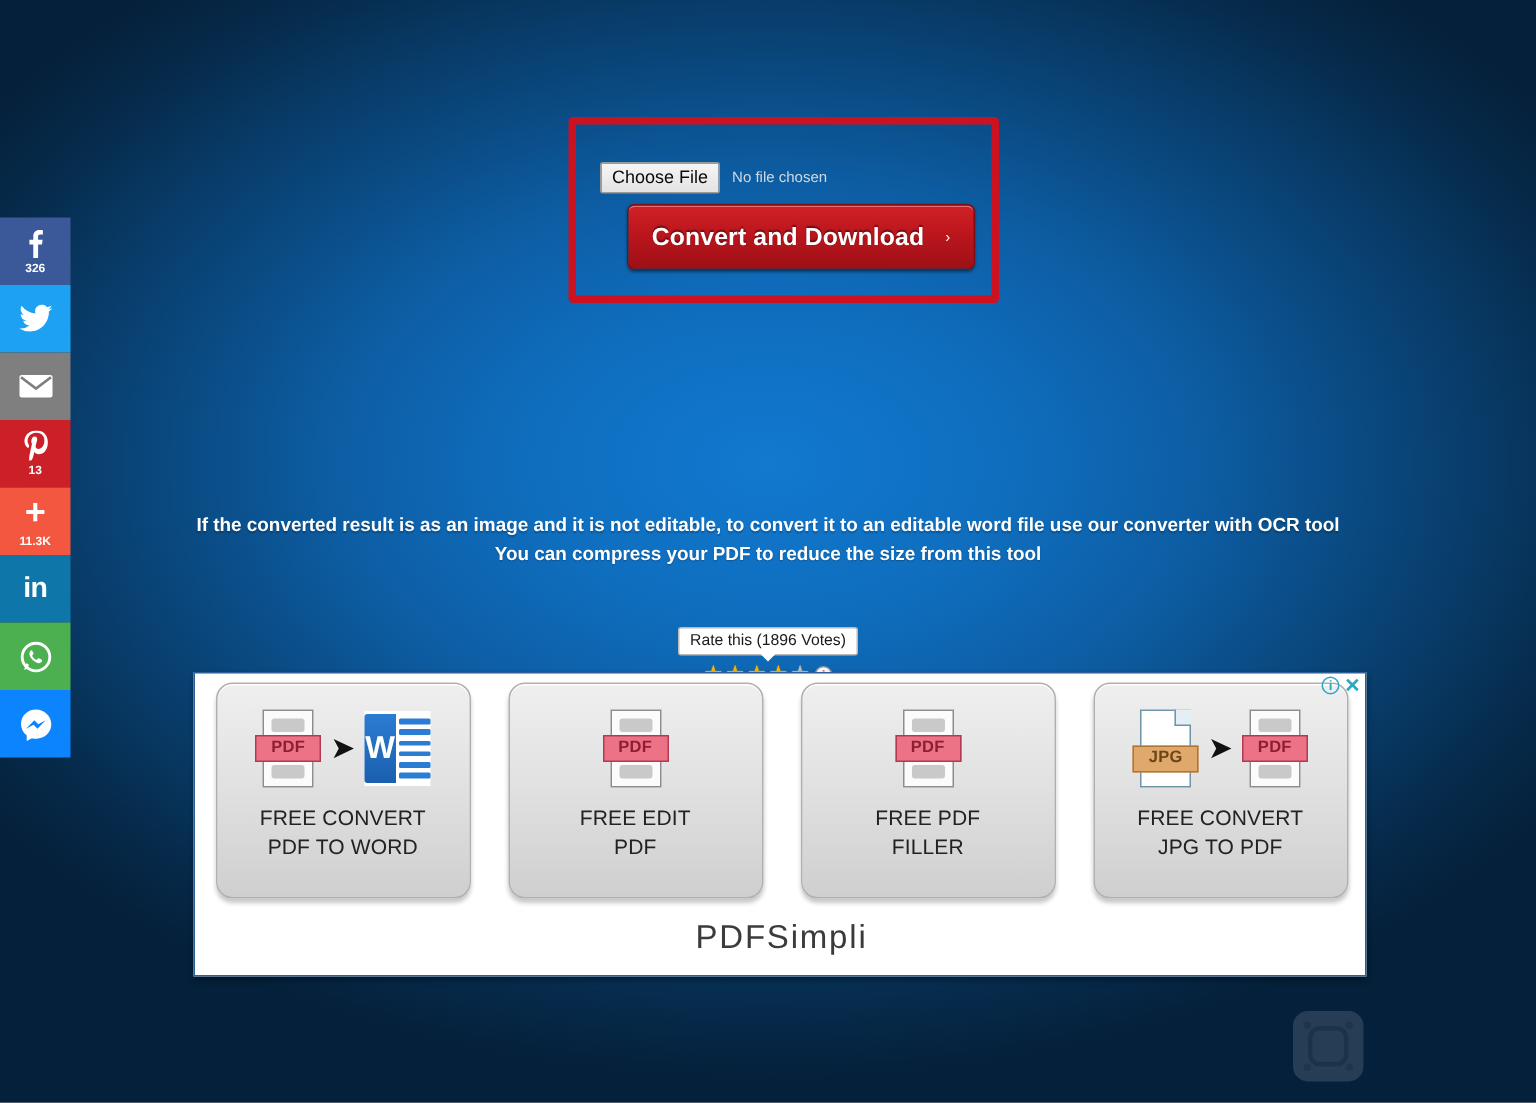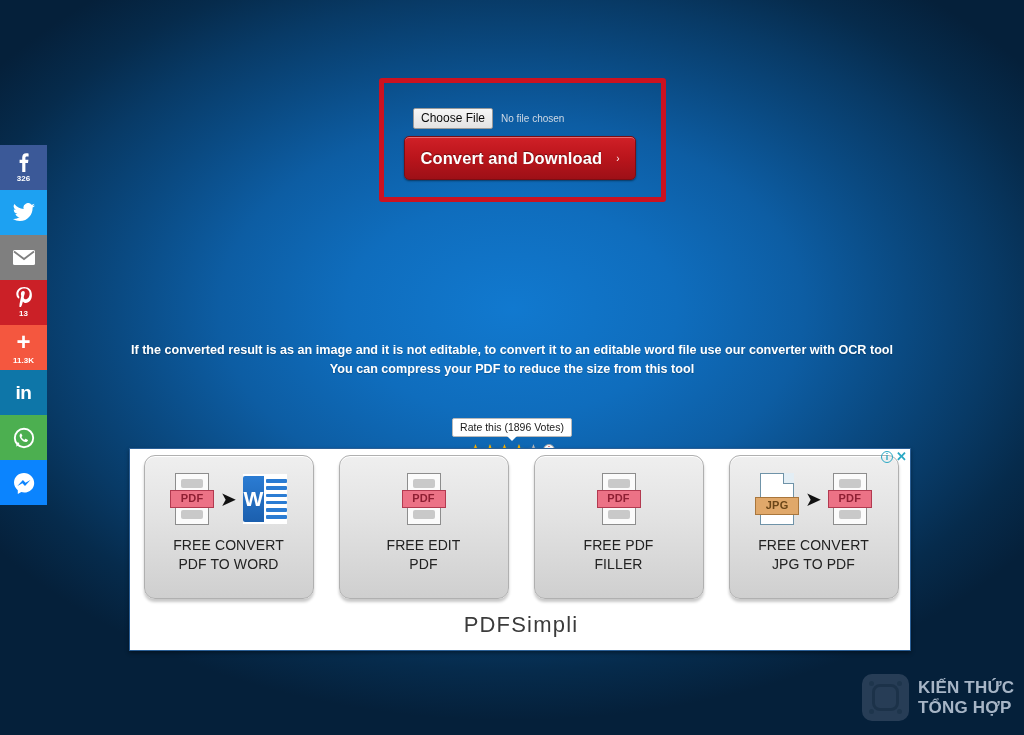--- a/index.html
+++ b/index.html
@@ -69,21 +69,21 @@
     width: 287px;
     height: 124px;
     border: 5px solid #cc1220;
     border-radius: 3px;
     z-index: 10;
   }
 
   
   #file-row {
     position: absolute;
-    left: 413px;
+    left: 400px;
     top: 108px;
     display: flex;
     align-items: center;
     z-index: 11;
   }
   #choose-file-btn {
     background: linear-gradient(#f6f6f6, #e3e3e3);
     border: 1px solid #9a9a9a;
     border-radius: 2px;
     font-family: "Liberation Sans", sans-serif;
@@ -96,21 +96,21 @@
   #file-status {
     font-size: 10px;
     color: #cfd9e4;
     margin-left: 8px;
     white-space: nowrap;
   }
 
   
   #convert-btn {
     position: absolute;
-    left: 404px;
+    left: 418px;
     top: 136px;
     width: 232px;
     height: 44px;
     border-radius: 5px;
     background: linear-gradient(#d02027 0%, #bb151c 48%, #9d1017 100%);
     border: 1px solid #7d0d13;
     box-shadow: inset 0 1px 0 rgba(255,255,255,0.35), 0 1px 2px rgba(0,0,0,0.45);
     display: flex;
     align-items: center;
     justify-content: center;
@@ -604,19 +604,15 @@
   </div>
 
   <div id="watermark">
     <div id="wm-logo">
       <span class="chip"></span>
       <span class="dot" style="left:7px;  top:7px;"></span>
       <span class="dot" style="right:7px; top:7px;"></span>
       <span class="dot" style="left:7px;  bottom:7px;"></span>
       <span class="dot" style="right:7px; bottom:7px;"></span>
     </div>
-    <div id="wm-text">
-      <div>KIẾN THỨC</div>
-      <div>TỔNG HỢP</div>
-    </div>
   </div>
 
 </div>
 
 </body></html>

